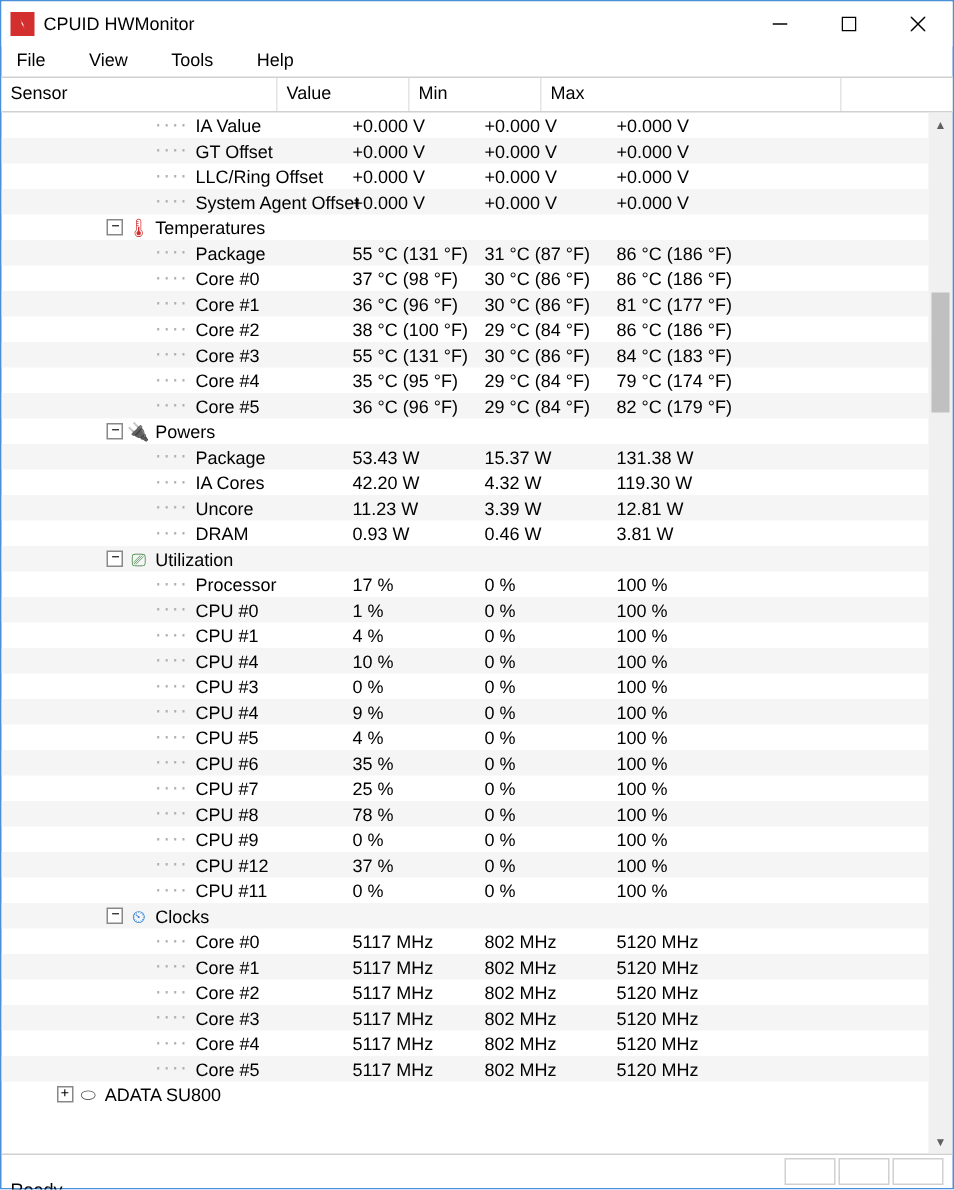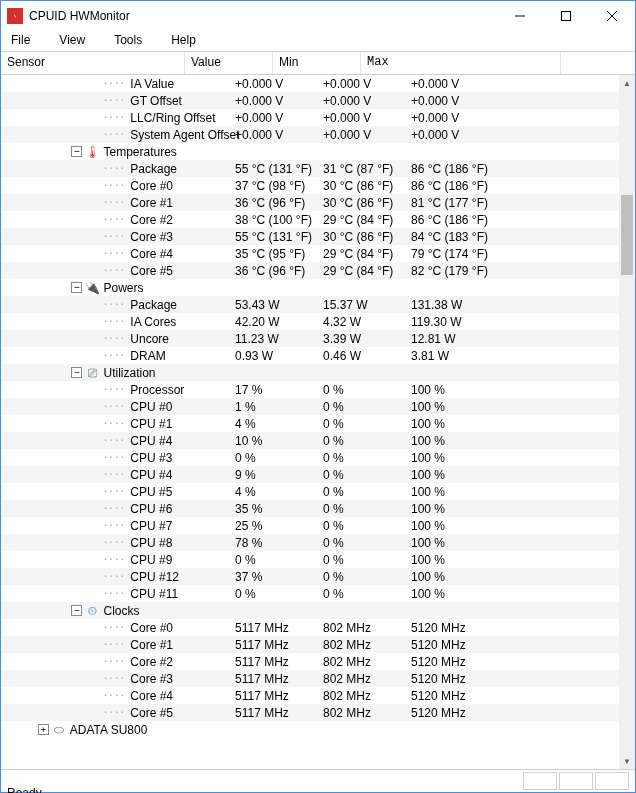--- a/index.html
+++ b/index.html
@@ -11,21 +11,21 @@
   .titlebar .spacer{flex:1;}
   .winbtn{width:46px;height:30px;display:flex;align-items:center;justify-content:center;}
   .winbtn svg{width:10px;height:10px;stroke:#000;stroke-width:1;fill:none;}
   .menubar{height:20px;display:flex;align-items:flex-start;padding:0 4px;gap:17px;}
   .menubar span{padding:2px 6px;}
   .header{height:22px;display:flex;border-top:1px solid #d0d0d0;border-bottom:1px solid #d0d0d0;background:#fff;}
   .header .col{padding:3px 6px;border-right:1px solid #e4e4e4;box-sizing:border-box;}
   .col-sensor{width:184px;}
   .col-value{width:88px;}
   .col-min{width:88px;}
-  .col-max{width:200px;font-family:Liberation Mono, monospace;}
+  .col-max{width:200px;}
   .body{flex:1;overflow:hidden;position:relative;}
   .rows{position:absolute;left:0;right:16px;top:0;bottom:0;}
   .scrollbar{position:absolute;right:0;top:0;bottom:0;width:16px;background:#f0f0f0;}
   .scroll-thumb{position:absolute;left:2px;right:2px;top:120px;height:80px;background:#c0c0c0;}
   .scroll-arrow{position:absolute;left:0;right:0;height:16px;display:flex;align-items:center;justify-content:center;color:#606060;font-size:8px;}
   .row{height:17px;display:flex;align-items:center;}
   .row.alt{background:#f5f5f5;}
   .row .sensor{width:228px;display:flex;align-items:center;box-sizing:border-box;padding-right:4px;white-space:nowrap;}
   .row .value,.row .min,.row .max{box-sizing:border-box;padding-left:6px;white-space:nowrap;}
   .row .value{width:88px;}

